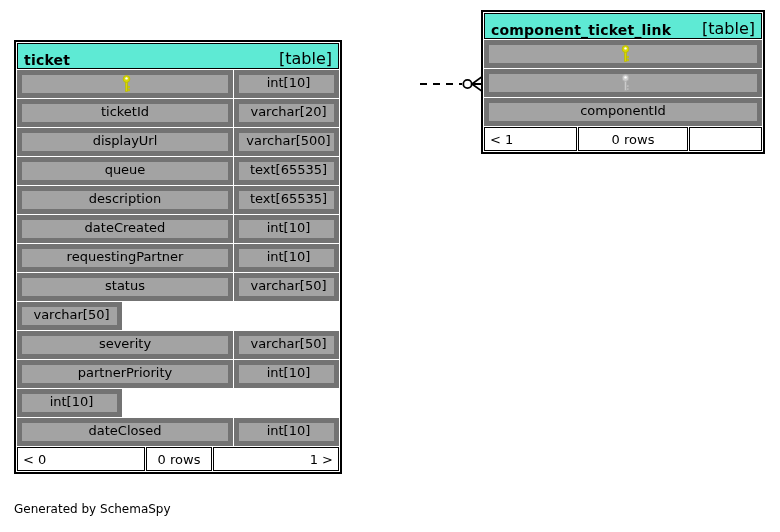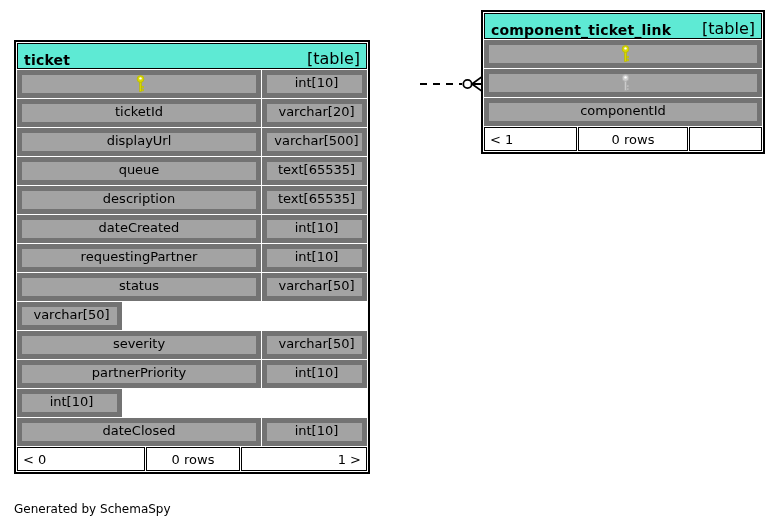--- a/index.html
+++ b/index.html
@@ -28,21 +28,21 @@
   .cell-type{width:105px;padding-left:4px}
   .kicon{display:inline-flex;align-items:center;width:18px;margin-left:9px;flex:none}
   #table-1 .kicon{width:22px;margin-left:15px}
   .tfoot{display:flex;gap:1px;height:24px}
   .fcell{
     border:1px solid #000;box-sizing:border-box;background:#fff;
     font-size:13px;display:flex;align-items:center;padding:0 5px;white-space:nowrap;
   }
   .fcell.center{justify-content:center}
   .fcell.right{justify-content:flex-end}
-  #table-0{left:14px;top:40px;width:356px}
+  #table-0{left:14px;top:40px;width:328px}
   #table-1{left:481px;top:10px;width:284px}
   #table-0 .fcell:nth-child(1){width:128px}
   #table-0 .fcell:nth-child(2){flex:1}
   #table-0 .fcell:nth-child(3){width:126px}
   #table-1 .fcell:nth-child(1){width:93px}
   #table-1 .fcell:nth-child(2){flex:1}
   #table-1 .fcell:nth-child(3){width:73px}
   .connector{position:absolute;left:418px;top:74px}
   .credit{position:absolute;left:14px;top:502px;font-size:12px}
 </style>

